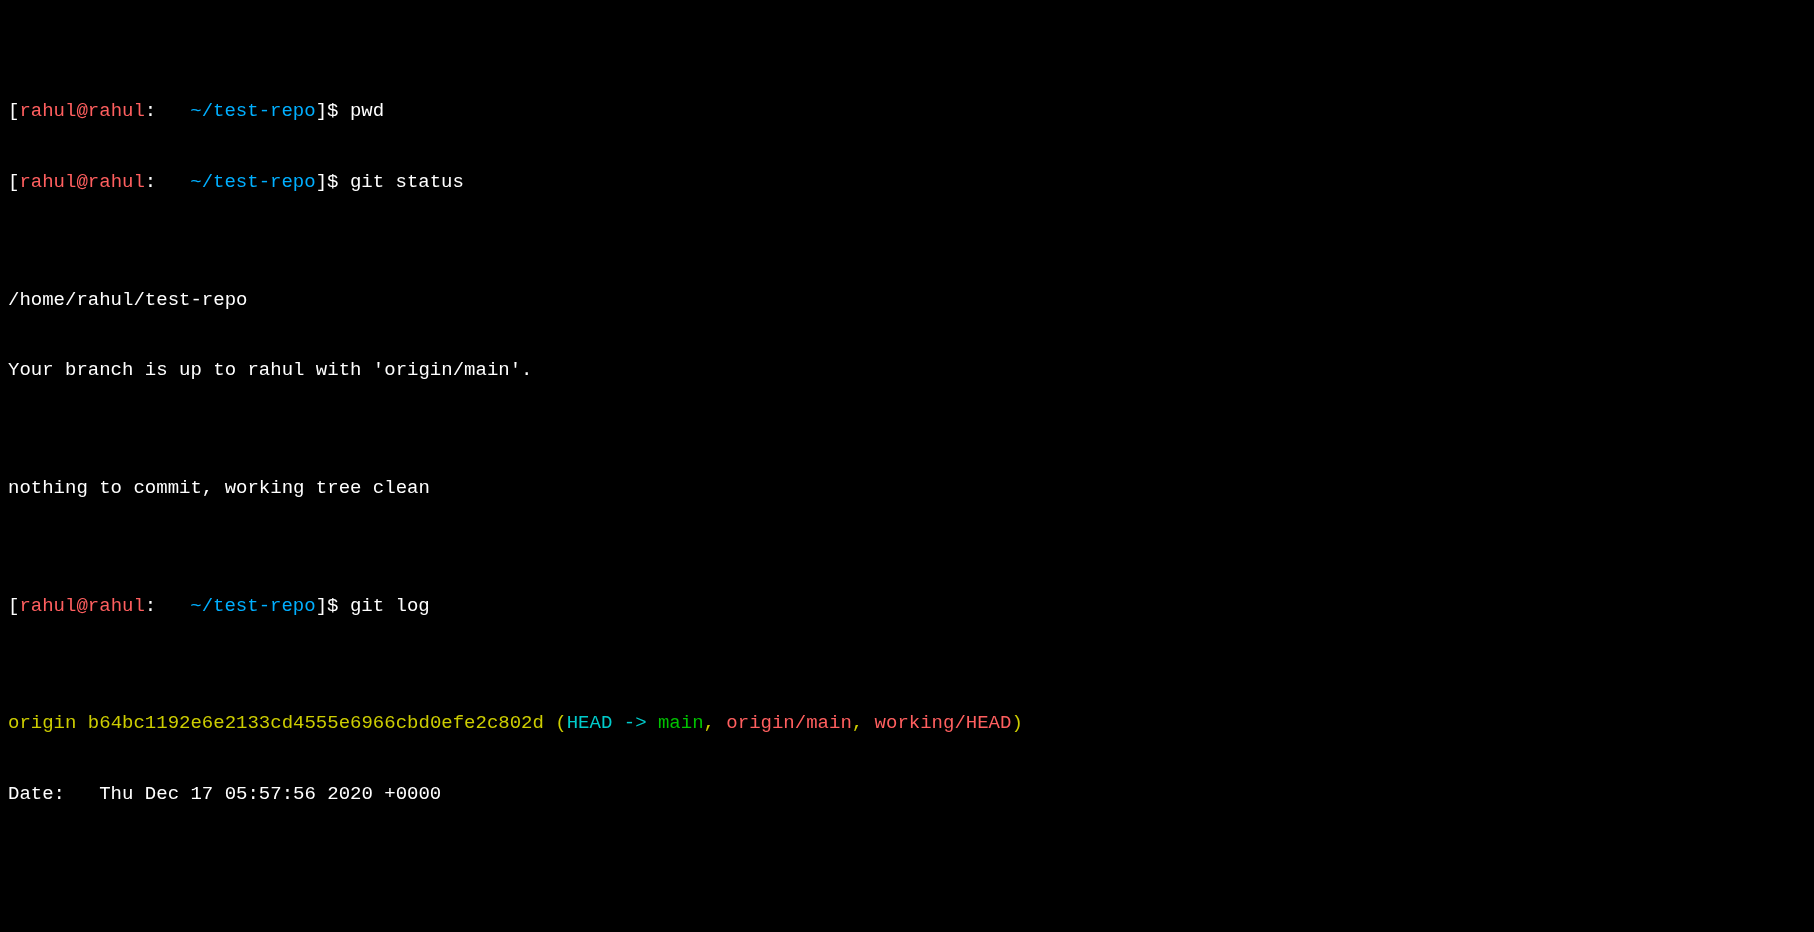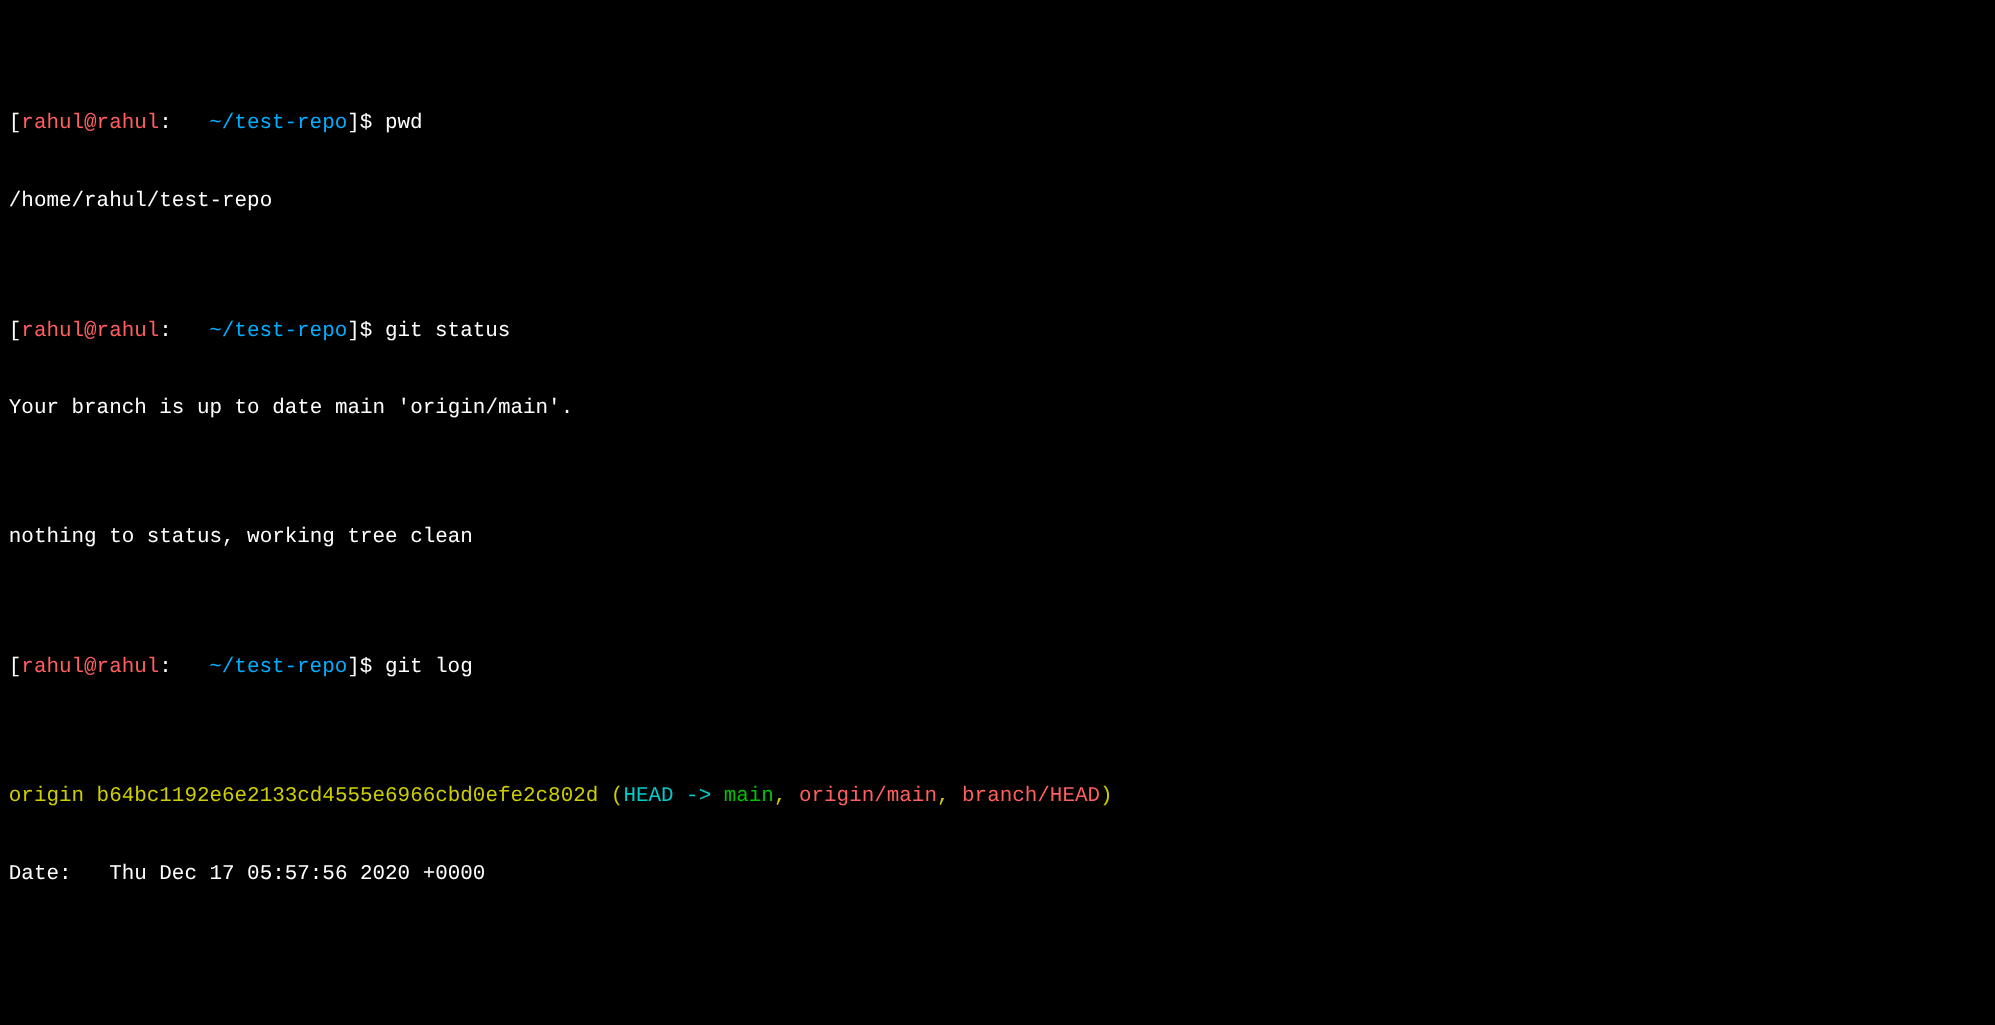--- a/index.html
+++ b/index.html
@@ -35,33 +35,33 @@
   .green   { color: #00c200; margin-top: 18px; }
   .red     { color: #ff5f5f; }
 </style>
 </head>
 <body>
 
 <div class="terminal">
 
   
   <span class="line"><span class="bracket">[</span><span class="user">rahul</span><span class="at">@</span><span class="host">rahul</span><span class="colon">:</span><span class="path">~/test-repo</span><span class="bracket">]</span><span class="prompt">$ </span><span class="cmd">pwd</span></span>
-  <span class="line out">/home/rahul/test-repo</span>
+  <span class="line"><span class="bracket">[</span><span class="user">rahul</span><span class="at">@</span><span class="host">rahul</span><span class="colon">:</span><span class="path">~/test-repo</span><span class="bracket">]</span><span class="prompt">$ </span><span class="cmd">git status</span></span>
 
   
-  <span class="line"><span class="bracket">[</span><span class="user">rahul</span><span class="at">@</span><span class="host">rahul</span><span class="colon">:</span><span class="path">~/test-repo</span><span class="bracket">]</span><span class="prompt">$ </span><span class="cmd">git status</span></span>
-  <span class="line out">Your branch is up to date main 'origin/main'.</span>
+  <span class="line out">/home/rahul/test-repo</span>
+  <span class="line out">Your branch is up to rahul with 'origin/main'.</span>
   <span class="line out"></span>
-  <span class="line out">nothing to status, working tree clean</span>
+  <span class="line out">nothing to commit, working tree clean</span>
 
   
   <span class="line"><span class="bracket">[</span><span class="user">rahul</span><span class="at">@</span><span class="host">rahul</span><span class="colon">:</span><span class="path">~/test-repo</span><span class="bracket">]</span><span class="prompt">$ </span><span class="cmd">git log</span></span>
 
   
-  <span class="line"><span class="yellow">origin </span><span class="yellow">b64bc1192e6e2133cd4555e6966cbd0efe2c802d</span><span class="yellow"> (</span><span class="cyan">HEAD -&gt; </span><span class="green">main</span><span class="yellow">, </span><span class="red">origin/main</span><span class="yellow">, </span><span class="red">branch/HEAD</span><span class="yellow">)</span></span>
+  <span class="line"><span class="yellow">origin </span><span class="yellow">b64bc1192e6e2133cd4555e6966cbd0efe2c802d</span><span class="yellow"> (</span><span class="cyan">HEAD -&gt; </span><span class="green">main</span><span class="yellow">, </span><span class="red">origin/main</span><span class="yellow">, </span><span class="red">working/HEAD</span><span class="yellow">)</span></span>
   <span class="line out">Date:   Thu Dec 17 05:57:56 2020 +0000</span>
   
   
   
 
   
   
   
   
   

